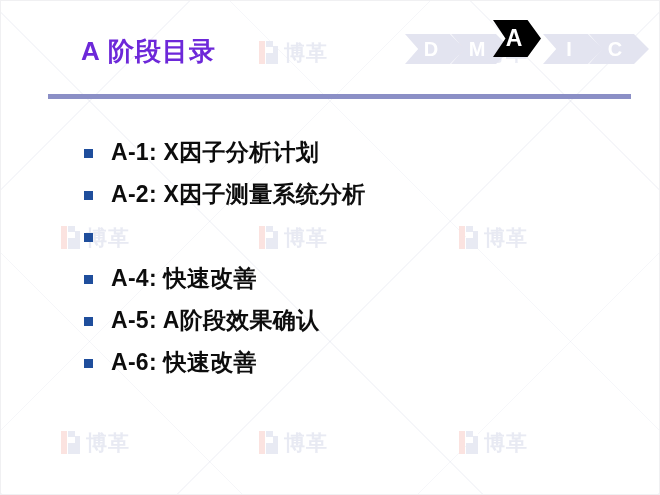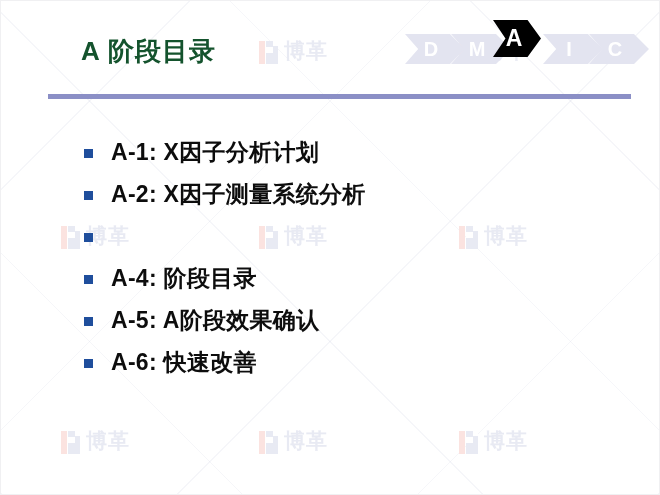--- a/index.html
+++ b/index.html
@@ -74,32 +74,31 @@
     right: 0px; top: 0px;
     width: 5px; height: 5px;
     background: #ffffff;
   }
   .wm-text {
     font-size: 21px;
     font-weight: bold;
     color: #e8eaf3;
     letter-spacing: 1px;
     line-height: 1;
-    font-family: Liberation Mono, monospace;
   }
 
   
   .title {
     position: absolute;
     left: 80px;
     top: 33px;
     z-index: 4;
     font-size: 26px;
     font-weight: bold;
-    color: #14532d;
+    color: #6d28d9;
     letter-spacing: 1px;
     white-space: nowrap;
   }
 
   
   .rule {
     position: absolute;
     left: 47px;
     top: 93px;
     width: 583px;
@@ -271,21 +270,21 @@
       </li>
       <li class="list-item">
         <span class="bullet" style="background: rgb(31, 78, 156);"></span>
         <span class="item-label">A-2:  X因子测量系统分析</span>
       </li>
       <li class="list-item">
         <span class="bullet" style="background: rgb(31, 78, 156);"></span>
       </li>
       <li class="list-item">
         <span class="bullet" style="background: rgb(31, 78, 156);"></span>
-        <span class="item-label">A-4:  阶段目录</span>
+        <span class="item-label">A-4:  快速改善</span>
       </li>
       <li class="list-item">
         <span class="bullet" style="background: rgb(31, 78, 156);"></span>
         <span class="item-label">A-5:  A阶段效果确认</span>
       </li>
       <li class="list-item">
         <span class="bullet" style="background: rgb(31, 78, 156);"></span>
         <span class="item-label">A-6:  快速改善</span>
       </li>
     </ul>

